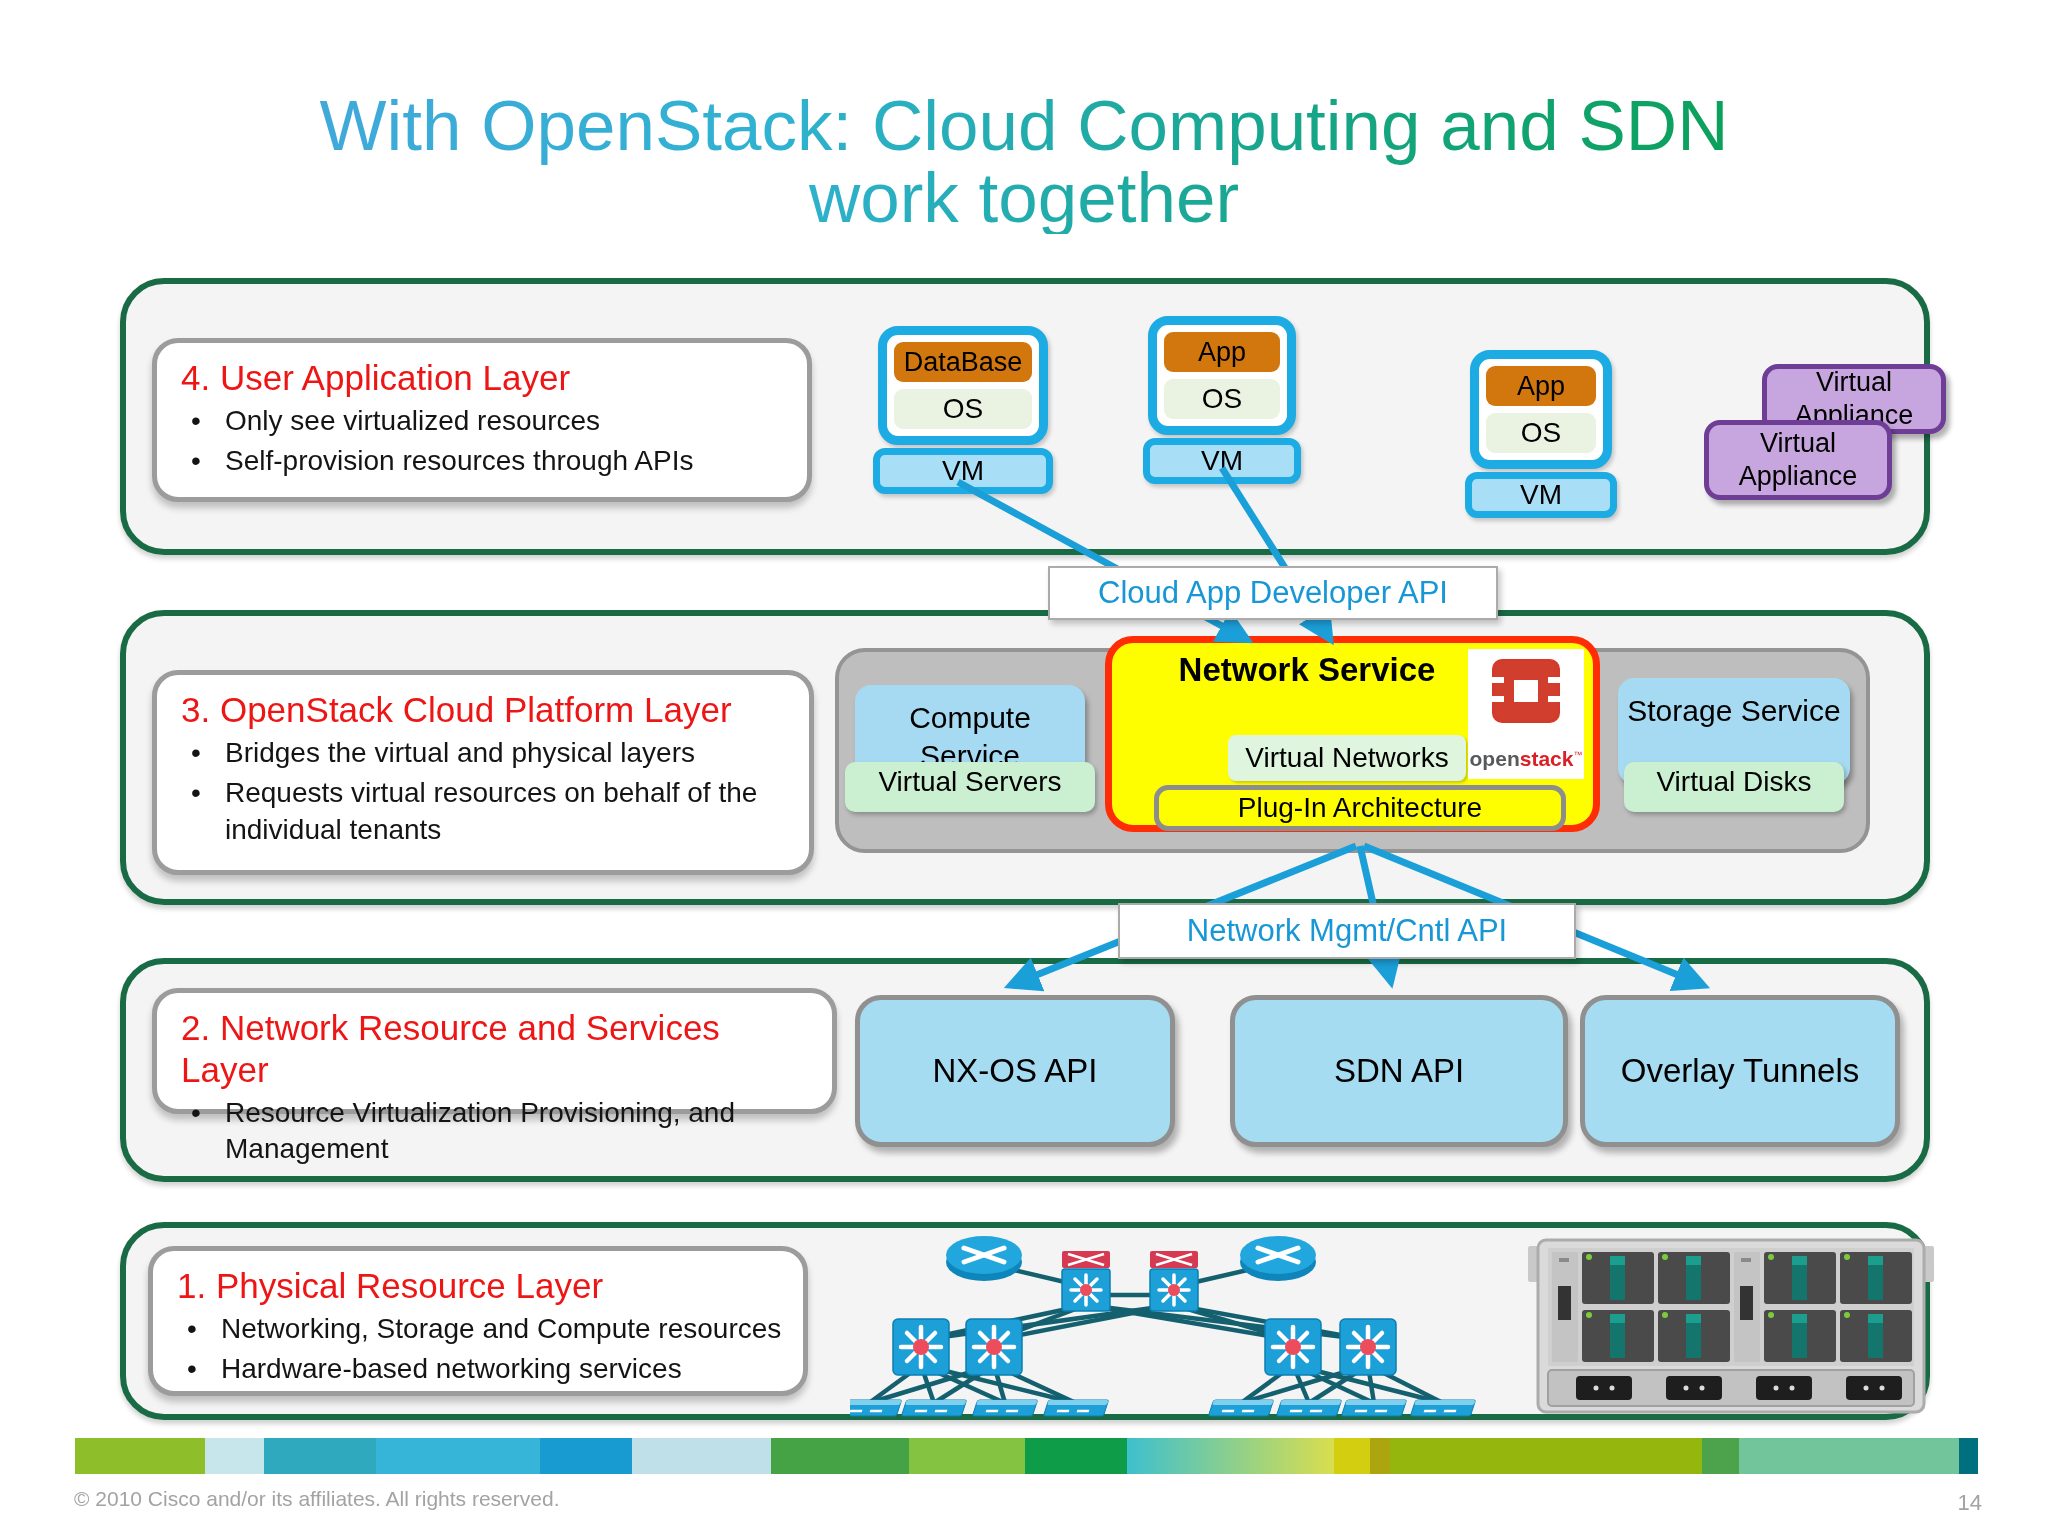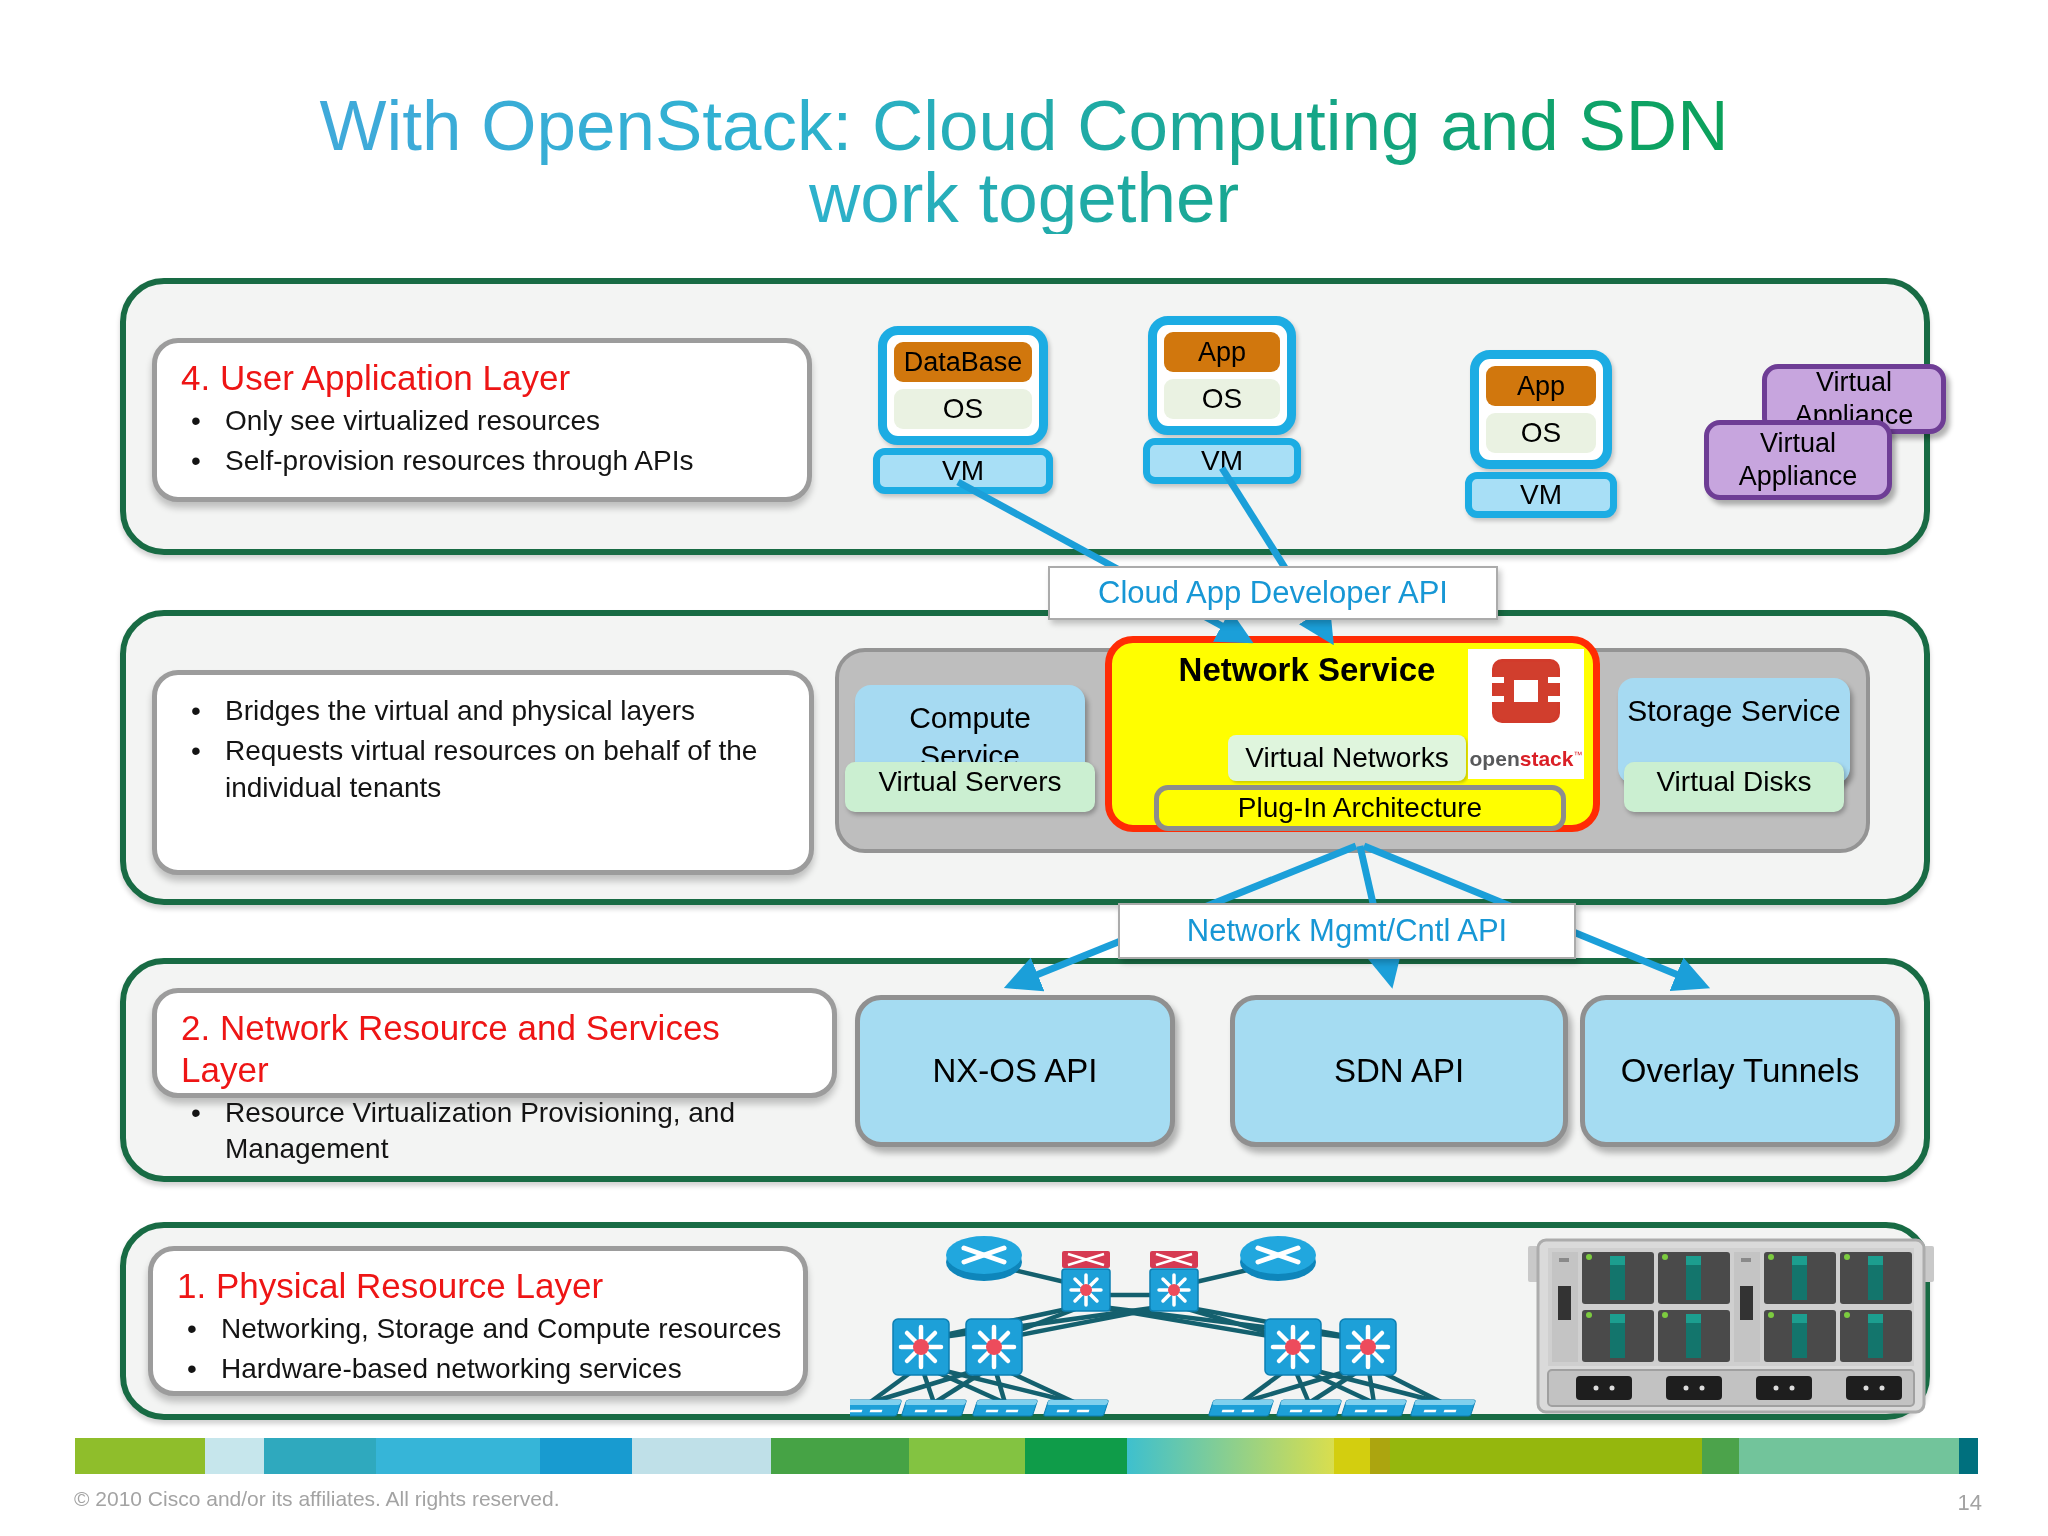--- a/index.html
+++ b/index.html
@@ -24,21 +24,21 @@
   
   .info{position:absolute;background:#ffffff;border:5px solid #9c9c9c;border-radius:26px;
     box-shadow:0 6px 7px rgba(0,0,0,.22);padding:14px 20px 10px 24px;}
   .info h2{margin:0 0 4px 0;color:#ee1515;font-size:35px;font-weight:400;line-height:1.2;}
   .info ul{margin:0;padding:0;list-style:none;}
   .info li{position:relative;color:#141414;font-size:28px;line-height:1.3;
     padding-left:44px;margin-top:4px;}
   .info li::before{content:"•";position:absolute;left:10px;color:#141414;}
   .info4{left:152px;top:338px;width:660px;height:164px;}
   .info3{left:152px;top:670px;width:662px;height:205px;}
-  .info2{left:152px;top:988px;width:685px;height:110px;}
+  .info2{left:152px;top:988px;width:685px;height:126px;}
   .info1{left:148px;top:1246px;width:660px;height:150px;}
 
   
   .vmstack{position:absolute;z-index:3;}
   .stack-top{border:9px solid #1cace3;background:#ffffff;border-radius:20px;padding:7px;
     box-shadow:2px 3px 4px rgba(0,0,0,.2);}
   .app-box{background:#d1770d;border-radius:9px;height:40px;line-height:40px;
     text-align:center;font-size:27px;color:#000;}
   .os-box{background:#eaf2e2;border-radius:9px;height:40px;line-height:40px;
     text-align:center;font-size:28px;color:#000;margin-top:7px;}
@@ -128,20 +128,21 @@
 <div class="layer layer1"></div>
 
 <div class="info info4">
   <h2>4. User Application Layer</h2>
   <ul>
     <li>Only see virtualized resources</li>
     <li>Self-provision resources through APIs</li>
   </ul>
 </div>
 <div class="info info3">
+  <h2>3. OpenStack Cloud Platform Layer</h2>
   <ul>
     <li>Bridges the virtual and physical layers</li>
     <li>Requests virtual resources on behalf of the individual tenants</li>
   </ul>
 </div>
 <div class="info info2">
   <h2>2. Network Resource and Services Layer</h2>
   <ul>
     <li>Resource Virtualization Provisioning, and Management</li>
   </ul>

